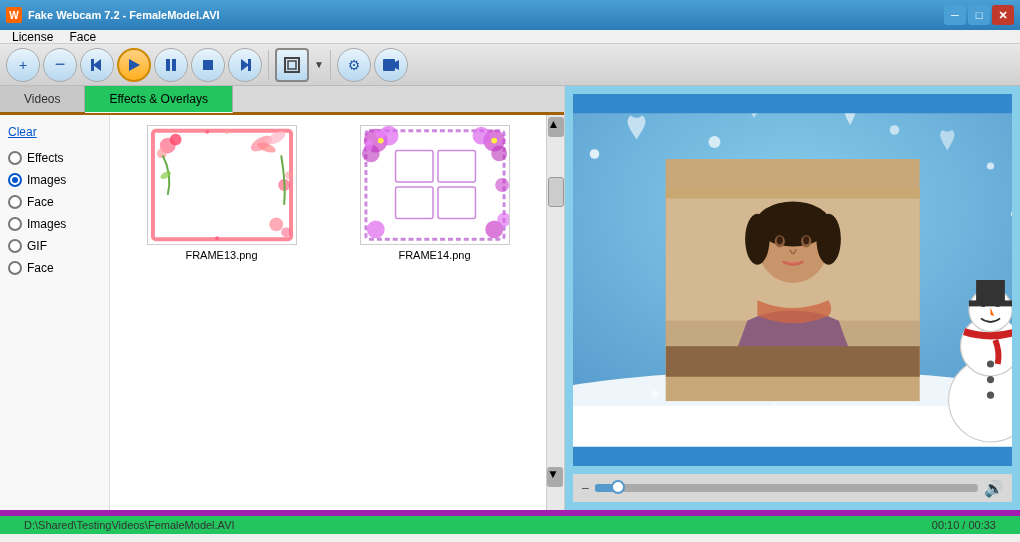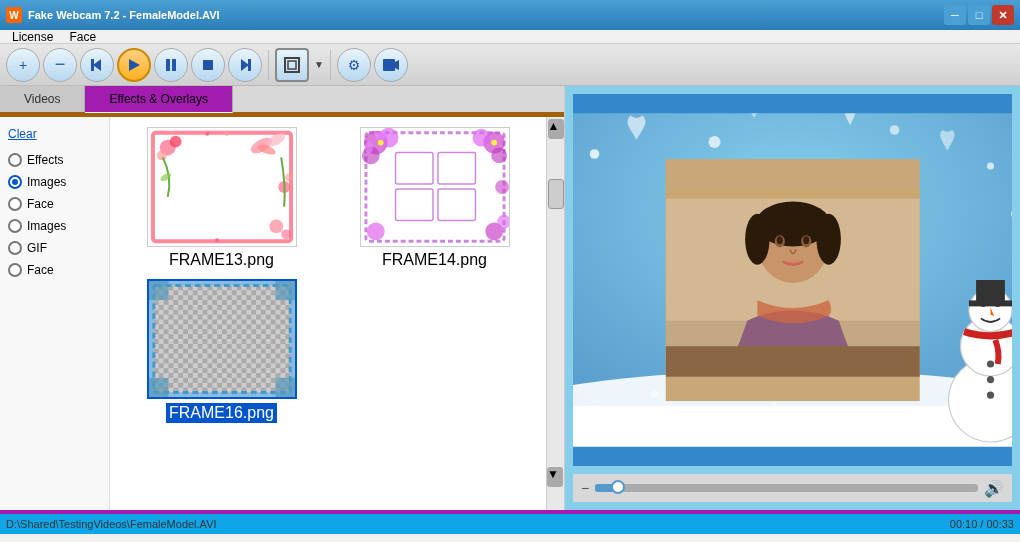--- a/index.html
+++ b/index.html
@@ -125,32 +125,32 @@
       width: 565px;
       display: flex;
       flex-direction: column;
       border-right: 1px solid #ccc;
     }
 
     
     #tabs {
       display: flex;
       background: #d8d8d8;
-      border-bottom: 5px solid #a16207;
+      border-bottom: 3px solid #a16207;
     }
     .tab {
       padding: 6px 24px;
       cursor: pointer;
       font-size: 12px;
       border-right: 1px solid #aaa;
       background: #c8c8c8;
       color: #333;
     }
     .tab.active {
-      background: #a21caf;
+      background: #22c55e;
       border-bottom: 1px solid #f8f8f8;
       margin-bottom: -1px;
       color: #000;
     }
 
     
     #grid-area {
       display: flex;
       flex: 1;
       overflow: hidden;
@@ -216,21 +216,21 @@
     }
     .thumb-img {
       width: 150px;
       height: 120px;
       border: 1px solid #ccc;
       display: flex; align-items: center; justify-content: center;
       overflow: hidden;
       position: relative;
     }
     .thumb-label {
-      font-size: 16px;
+      font-size: 11px;
       color: #000;
     }
     .thumb-label.selected {
       background: #0055cc;
       color: white;
       padding: 1px 3px;
     }
 
     
     #scroll-bar {
@@ -310,26 +310,26 @@
     }
     #vol-icon {
       font-size: 16px;
       cursor: pointer;
       color: #555;
     }
 
     
     #status-bar {
       height: 24px;
-      background: #0ea5e9;
-      border-top: 4px solid #a21caf;
+      background: #22c55e;
+      border-top: 6px solid #a21caf;
       display: flex;
       align-items: center;
       justify-content: space-between;
-      padding: 0 6px;
+      padding: 0 24px;
       font-size: 11px;
       color: #333;
     }
   </style>
 </head>
 <body>
 
 <div id="title-bar">
   <div id="title-bar-left">
     <div id="app-icon">W</div>
@@ -505,46 +505,20 @@
                 <rect x="35" y="25" width="38" height="32" fill="none" stroke="#cc88dd" stroke-width="1.5" rx="2"></rect>
                 <rect x="78" y="25" width="38" height="32" fill="none" stroke="#cc88dd" stroke-width="1.5" rx="2"></rect>
                 <rect x="35" y="62" width="38" height="32" fill="none" stroke="#cc88dd" stroke-width="1.5" rx="2"></rect>
                 <rect x="78" y="62" width="38" height="32" fill="none" stroke="#cc88dd" stroke-width="1.5" rx="2"></rect>
               </svg>
             </div>
             <span class="thumb-label">FRAME14.png</span>
           </div>
 
 
-          <div class="thumb-item">
-            <div class="thumb-img" style="border:2px solid #0055cc;">
-              <svg width="150" height="120" viewBox="0 0 150 120">
-
-                <defs>
-                  <pattern id="checker" x="0" y="0" width="10" height="10" patternUnits="userSpaceOnUse">
-                    <rect width="5" height="5" fill="#cccccc"></rect>
-                    <rect x="5" y="5" width="5" height="5" fill="#cccccc"></rect>
-                    <rect x="5" y="0" width="5" height="5" fill="#aaaaaa"></rect>
-                    <rect x="0" y="5" width="5" height="5" fill="#aaaaaa"></rect>
-                  </pattern>
-                </defs>
-                <rect width="150" height="120" fill="#88bbdd"></rect>
-
-                <rect x="5" y="5" width="140" height="110" fill="url(#checker)" rx="2"></rect>
-
-                <rect x="5" y="5" width="140" height="110" fill="none" stroke="#4499cc" stroke-width="3" stroke-dasharray="6,4" rx="2"></rect>
-
-                <rect x="0" y="0" width="20" height="20" fill="#5599bb" opacity="0.7"></rect>
-                <rect x="130" y="0" width="20" height="20" fill="#5599bb" opacity="0.7"></rect>
-                <rect x="0" y="100" width="20" height="20" fill="#5599bb" opacity="0.7"></rect>
-                <rect x="130" y="100" width="20" height="20" fill="#5599bb" opacity="0.7"></rect>
-              </svg>
-            </div>
-            <span class="thumb-label selected">FRAME16.png</span>
-          </div>
 
         </div>
       </div>
 
       <div id="scroll-bar">
         <div style="width:16px;height:20px;background:#aaa;margin:0 auto;margin-top:2px;border-radius:3px;cursor:pointer;">▲</div>
         <div style="width:16px;height:30px;background:#ccc;margin:0 auto;margin-top:40px;border-radius:3px;cursor:pointer;border:1px solid #999;"></div>
         <div style="width:16px;height:20px;background:#aaa;margin:0 auto;position:absolute;bottom:55px;border-radius:3px;cursor:pointer;">▼</div>
       </div>
 

